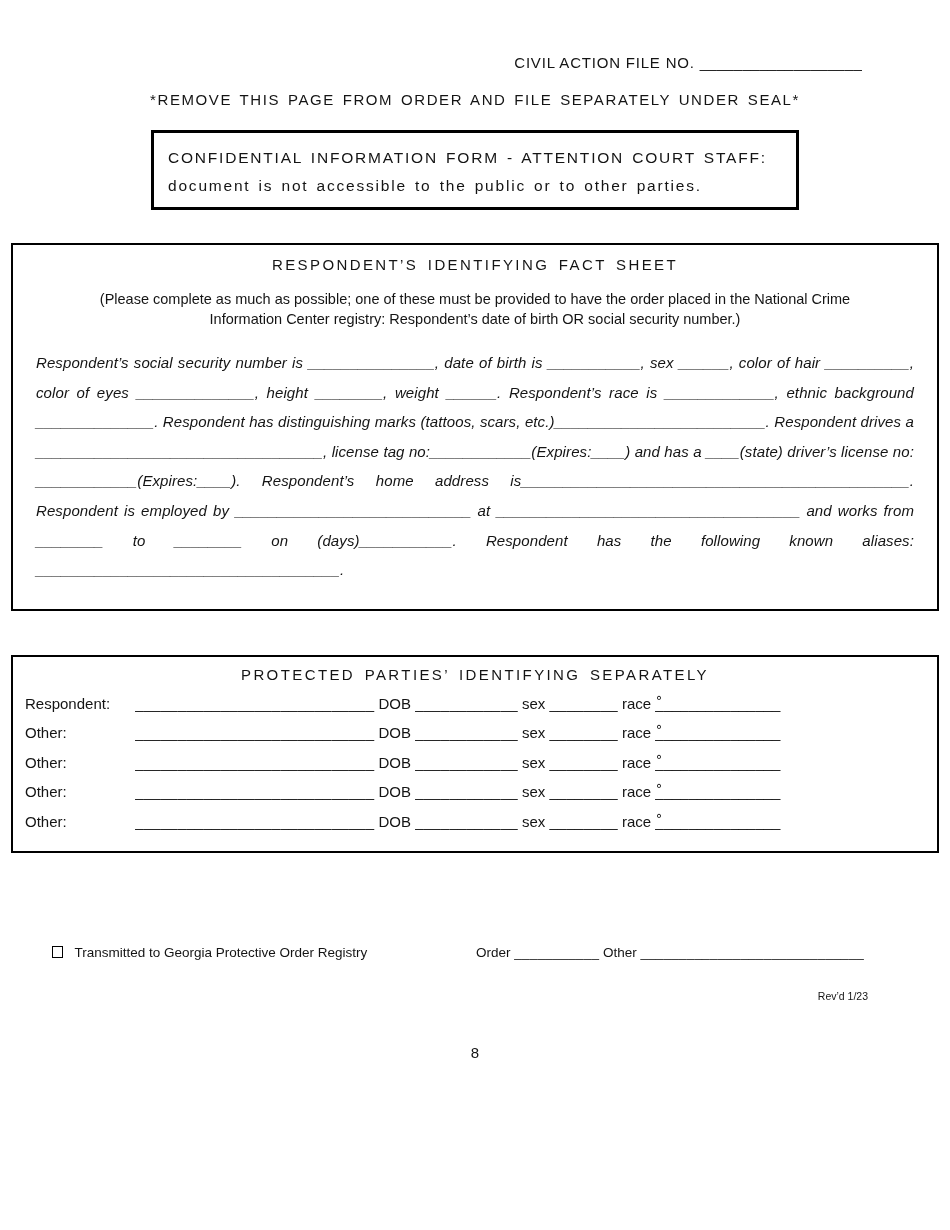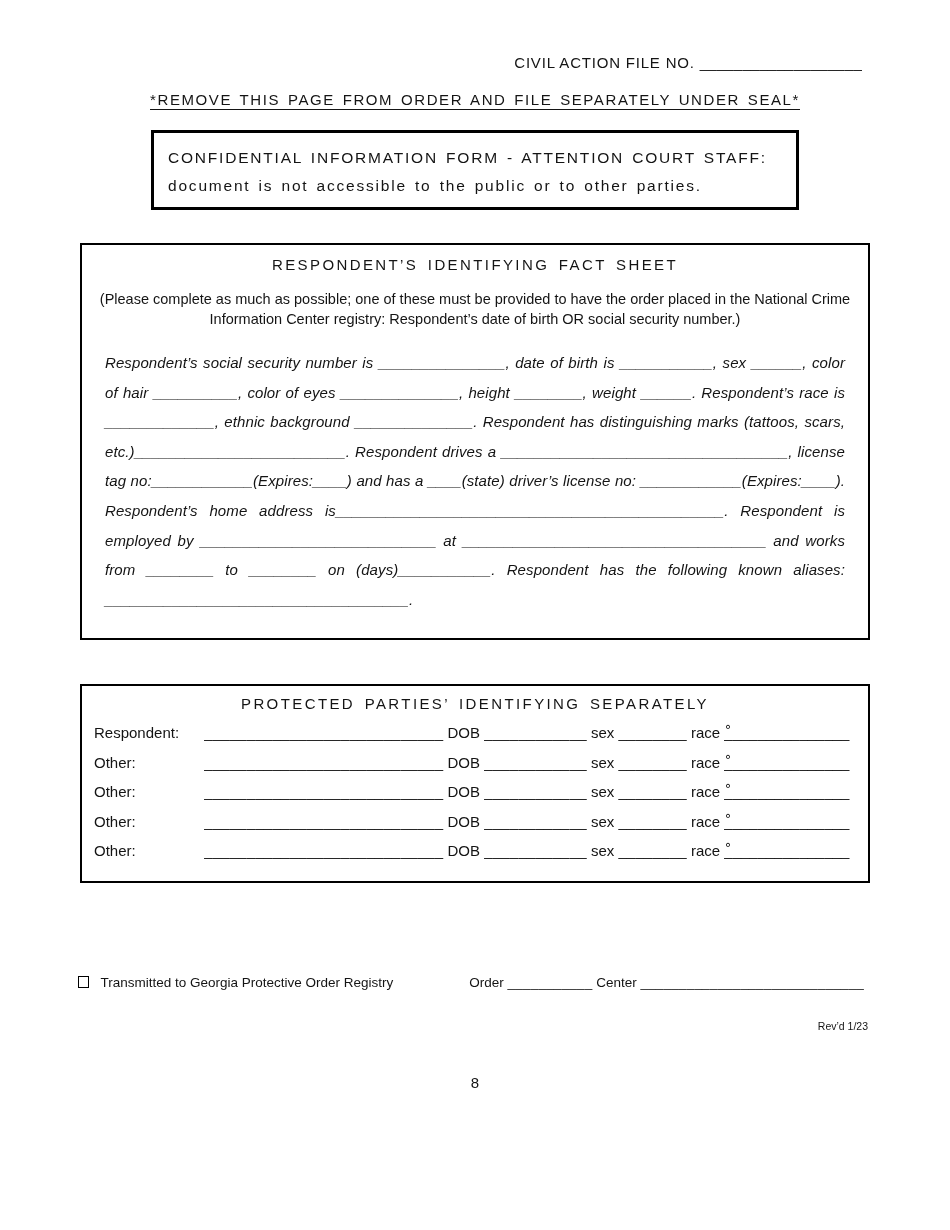--- a/index.html
+++ b/index.html
@@ -21,21 +21,20 @@
     letter-spacing: 0.8px;
     white-space: nowrap;
   }
 
   .remove-notice {
     margin-top: 20px;
     text-align: center;
     font-size: 15px;
     letter-spacing: 1.6px;
     word-spacing: 2px;
-    text-decoration: underline;
     text-underline-offset: 4px;
   }
 
   .confidential-box {
     width: 648px;
     margin: 22px auto 0;
     border: 3px solid #000;
     padding: 11px 14px 8px;
     font-size: 15.5px;
     letter-spacing: 1.8px;
@@ -45,21 +44,21 @@
 
   .transmittal {
     margin-top: 38px;
     text-align: center;
     font-size: 13.5px;
     letter-spacing: 0.3px;
     line-height: 26px;
   }
 
   .box {
-    width: 790px;
+    width: 928px;
     margin: 0 auto;
     border: 2px solid #000;
   }
 
   .fact-sheet {
     margin-top: 33px;
     padding: 11px 14px 24px;
   }
   .section-title {
     text-align: center;
@@ -94,21 +93,21 @@
     line-height: 29.5px;
     white-space: nowrap;
   }
   .party-label { display: inline-block; width: 106px; }
   .blank { letter-spacing: 0.2px; }
 
   .footer-row {
     display: flex;
     justify-content: space-between;
     align-items: flex-end;
-    margin: 92px 86px 0 78px;
+    margin: 92px 86px 0 52px;
     font-size: 13.5px;
   }
   .registry-check { white-space: nowrap; }
   .checkbox {
     display: inline-block;
     width: 11px;
     height: 12px;
     border: 1px solid #000;
     margin-right: 8px;
     vertical-align: -1px;
@@ -215,21 +214,21 @@
   </div>
 
   <div class="footer-row">
     <div class="registry-check">
       <span class="checkbox"></span>
       <span>Transmitted to Georgia Protective Order Registry</span>
     </div>
     <div class="date-clerk">
       <span>Order</span>
       <span class="blank">___________</span>
-      <span>Center</span>
+      <span>Other</span>
       <span class="blank">_____________________________</span>
     </div>
   </div>
 
   <div class="revision">Rev’d 1/23</div>
 
   <div class="page-number">8</div>
 
 </div>
 

